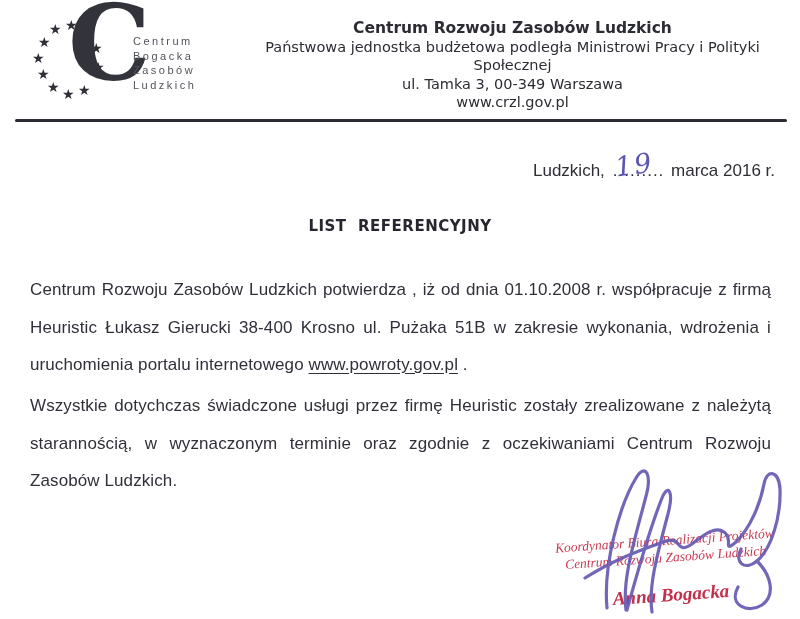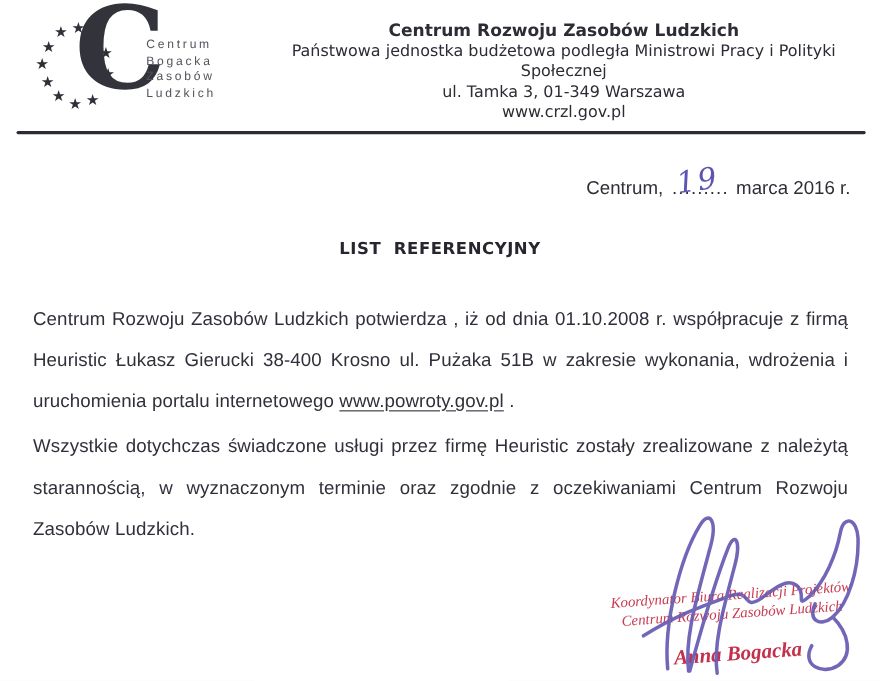--- a/index.html
+++ b/index.html
@@ -156,27 +156,27 @@
       <div>Centrum</div>
       <div>Bogacka</div>
       <div>Zasobów</div>
       <div>Ludzkich</div>
     </div>
   </div>
 
   <div class="head-text">
     <div class="org">Centrum Rozwoju Zasobów Ludzkich</div>
     <div>Państwowa jednostka budżetowa podległa Ministrowi Pracy i Polityki Społecznej</div>
-    <div>ul. Tamka 3, 01-349 Warszawa</div>
+    <div>ul. Tamka 3, 00-349 Warszawa</div>
     <div>www.crzl.gov.pl</div>
   </div>
 
   <div class="rule"></div>
 
-  <div class="date-line"><span>Centrum,</span><span class="date-dots">.........</span><span> marca 2016 r.</span><span class="hand-day">19</span></div>
+  <div class="date-line"><span>Ludzkich,</span><span class="date-dots">.........</span><span> marca 2016 r.</span><span class="hand-day">19</span></div>
 
   <div class="title">LIST  REFERENCYJNY</div>
 
   <p class="body-par p1"><span>Centrum Rozwoju Zasobów Ludzkich potwierdza , iż od dnia 01.10.2008 r. współpracuje z firmą Heuristic Łukasz Gierucki  38-400 Krosno ul. Pużaka 51B  w zakresie wykonania, wdrożenia i uruchomienia portalu internetowego </span><span class="weblink">www.powroty.gov.pl</span><span> .</span></p>
 
   <p class="body-par p2">Wszystkie dotychczas świadczone usługi przez firmę Heuristic zostały zrealizowane z należytą starannością, w wyznaczonym terminie oraz zgodnie z oczekiwaniami Centrum Rozwoju Zasobów Ludzkich.</p>
 
   <div class="stamp">
     <div>Koordynator  Biura Realizacji Projektów</div>
     <div>Centrum Rozwoju Zasobów Ludzkich</div>

